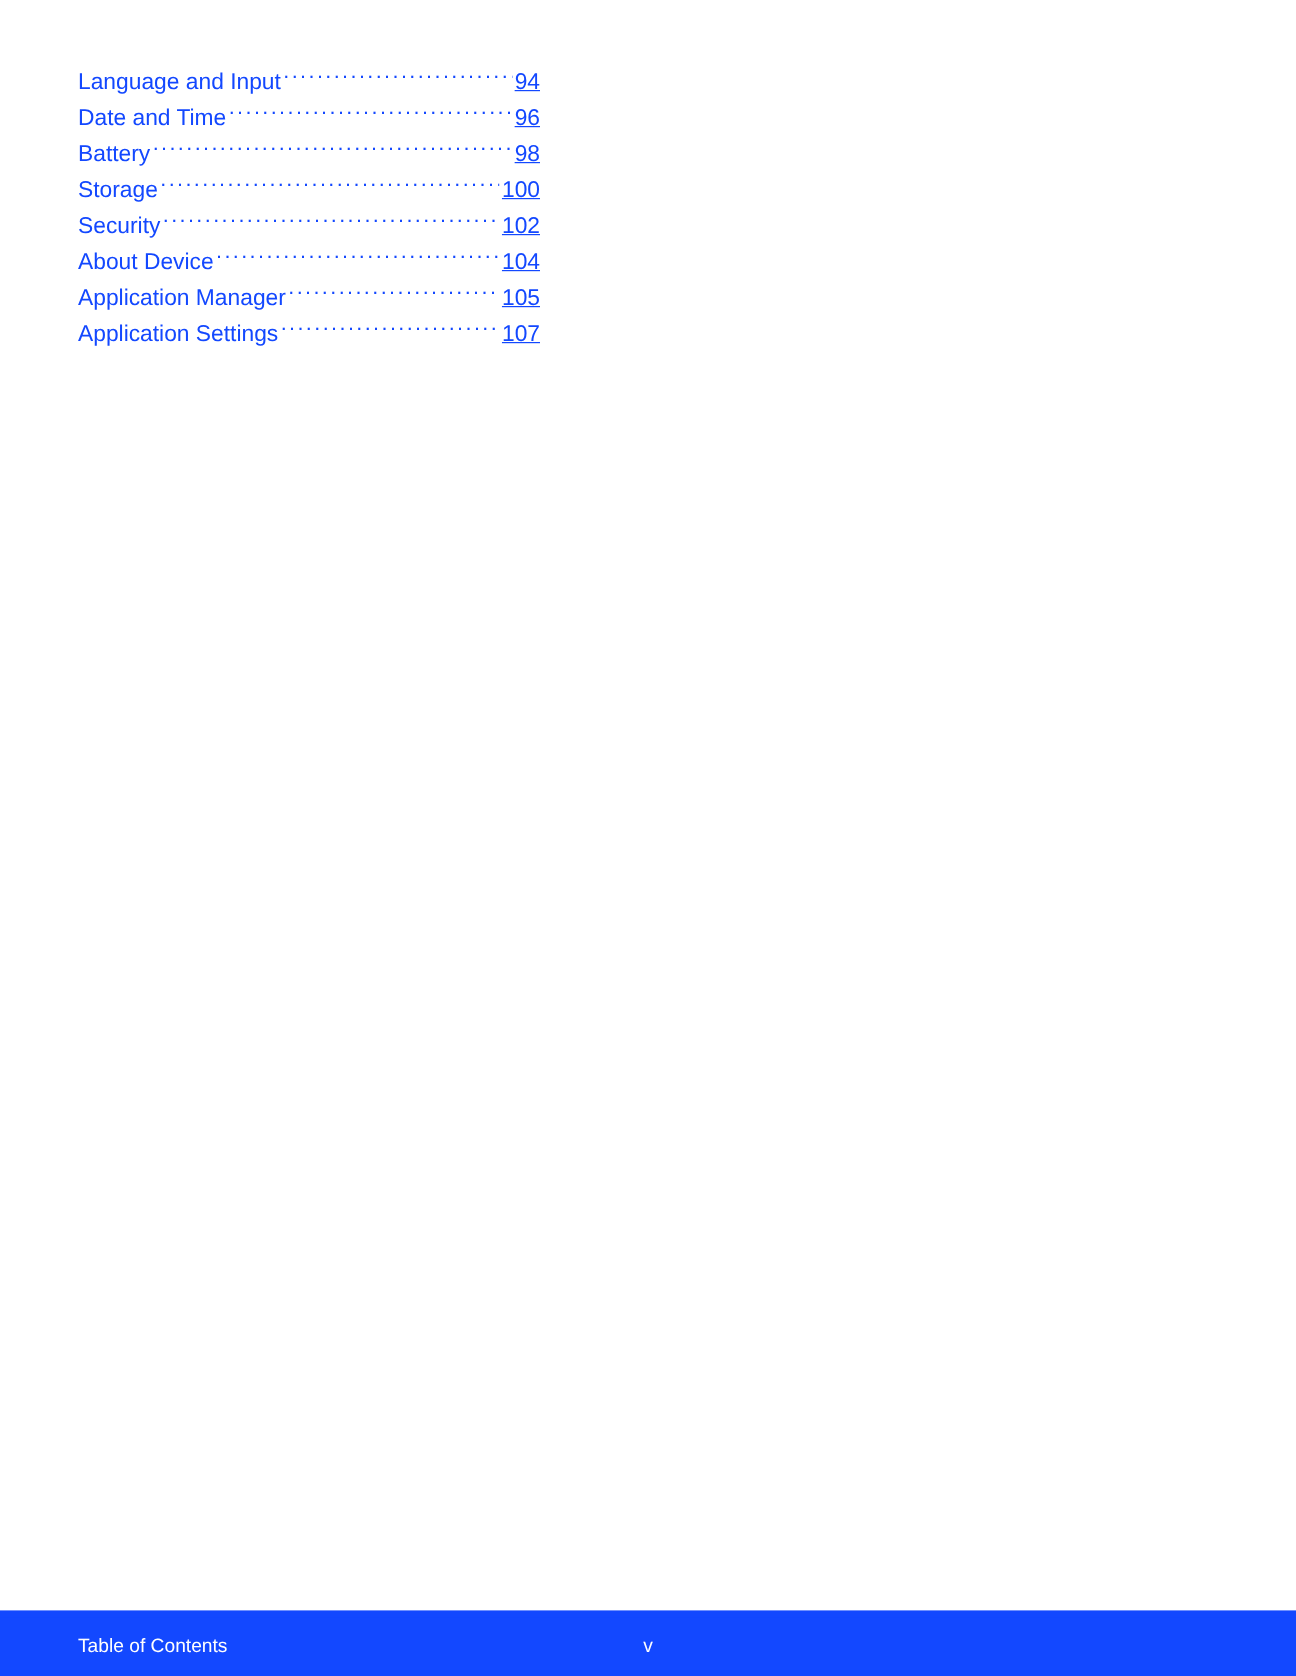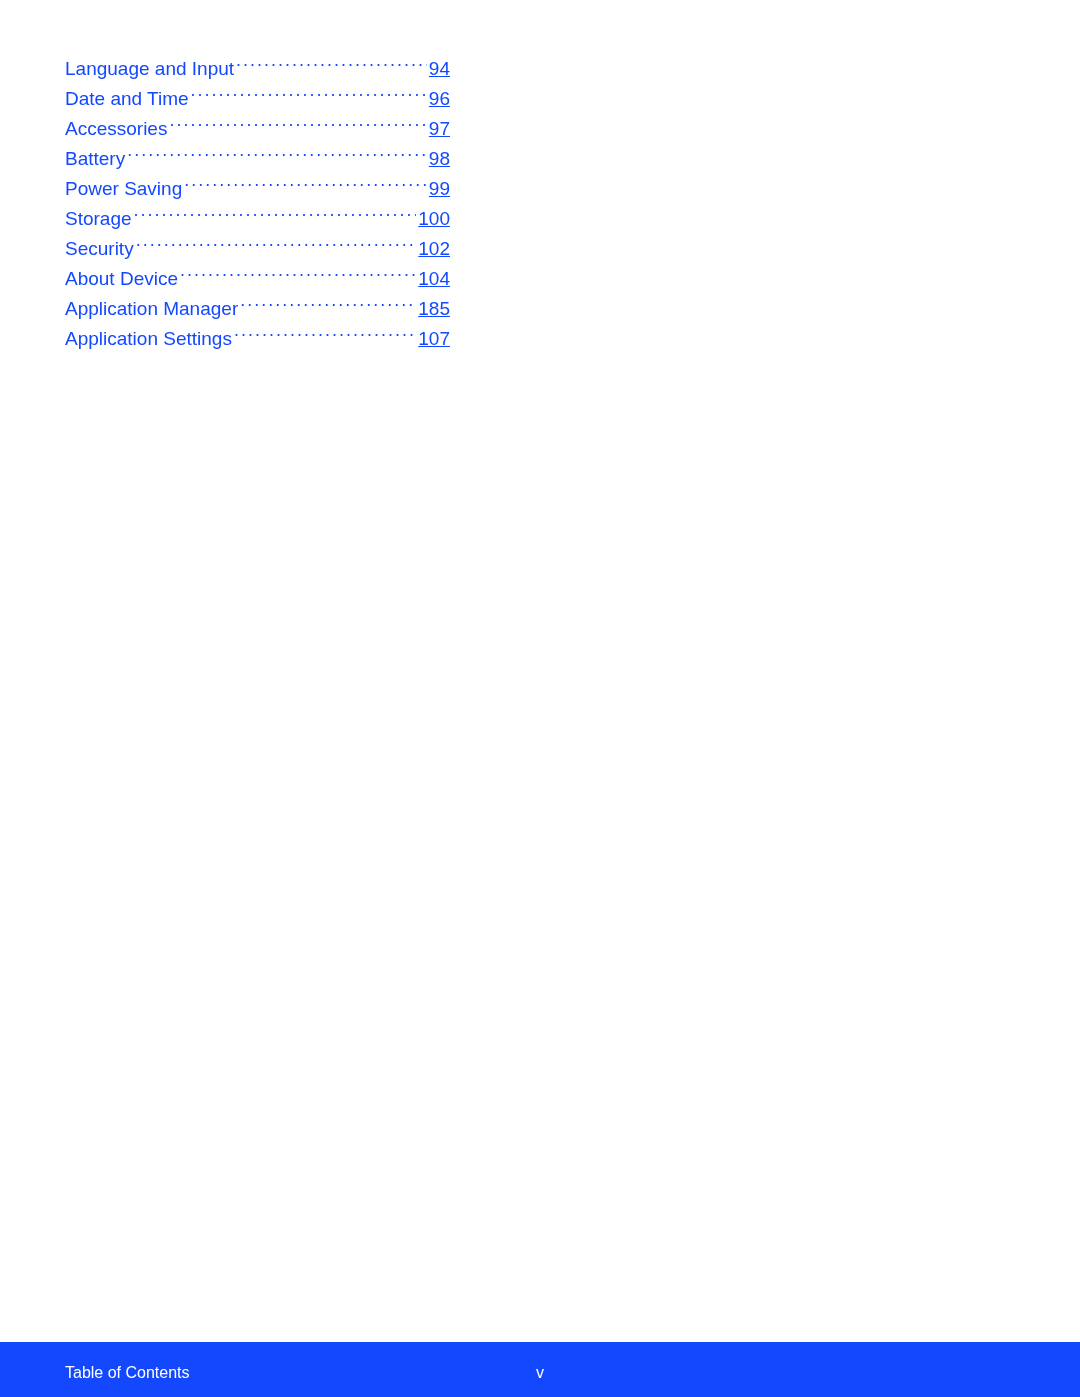--- a/index.html
+++ b/index.html
@@ -89,53 +89,43 @@
       <span class="toc-title">Language and Input</span>
       <span class="toc-leader"></span>
       <span class="toc-page">94</span>
     </div>
     <div class="toc-entry">
       <span class="toc-title">Date and Time</span>
       <span class="toc-leader"></span>
       <span class="toc-page">96</span>
     </div>
     <div class="toc-entry">
-      <span class="toc-title">Accessories</span>
-      <span class="toc-leader"></span>
-      <span class="toc-page">97</span>
-    </div>
-    <div class="toc-entry">
       <span class="toc-title">Battery</span>
       <span class="toc-leader"></span>
       <span class="toc-page">98</span>
-    </div>
-    <div class="toc-entry">
-      <span class="toc-title">Power Saving</span>
-      <span class="toc-leader"></span>
-      <span class="toc-page">99</span>
     </div>
     <div class="toc-entry">
       <span class="toc-title">Storage</span>
       <span class="toc-leader"></span>
       <span class="toc-page">100</span>
     </div>
     <div class="toc-entry">
       <span class="toc-title">Security</span>
       <span class="toc-leader"></span>
       <span class="toc-page">102</span>
     </div>
     <div class="toc-entry">
       <span class="toc-title">About Device</span>
       <span class="toc-leader"></span>
       <span class="toc-page">104</span>
     </div>
     <div class="toc-entry">
       <span class="toc-title">Application Manager</span>
       <span class="toc-leader"></span>
-      <span class="toc-page">185</span>
+      <span class="toc-page">105</span>
     </div>
     <div class="toc-entry">
       <span class="toc-title">Application Settings</span>
       <span class="toc-leader"></span>
       <span class="toc-page">107</span>
     </div>
   </div>
 </div>
 
 <div class="footer">

